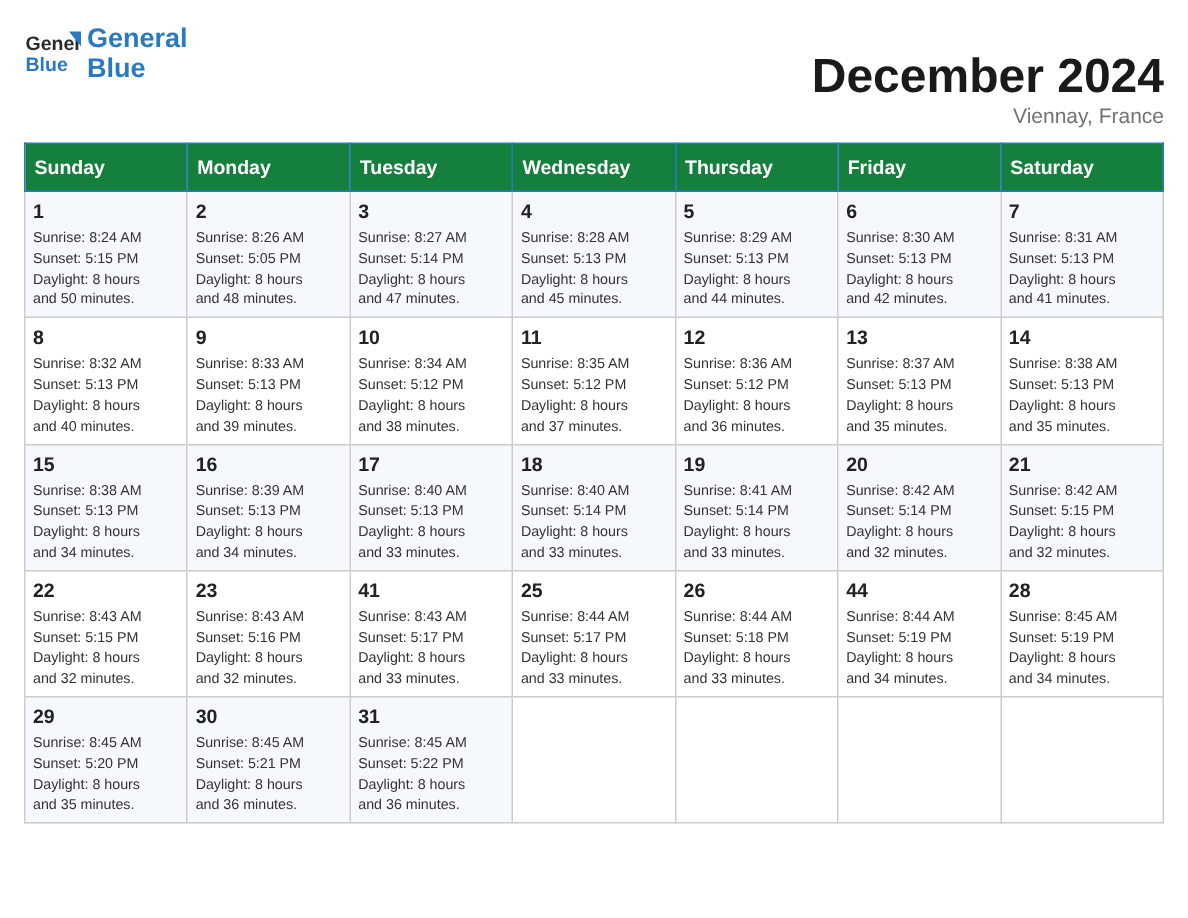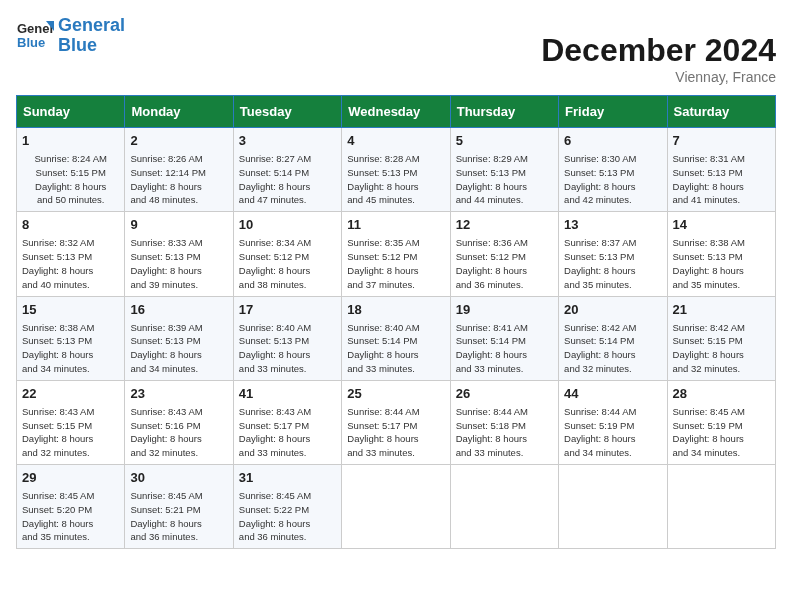--- a/index.html
+++ b/index.html
@@ -124,29 +124,29 @@
         <th>Wednesday</th>
         <th>Thursday</th>
         <th>Friday</th>
         <th>Saturday</th>
       </tr>
   </thead>
   <tbody id="calendar-body">
   <tr>
         <td>
           <span class="day-num">1</span>
-          <div class="day-info" style="white-space: pre-line; text-align: center;">Sunrise: 8:24 AM
+          <div class="day-info" style="white-space: pre-line;">Sunrise: 8:24 AM
 Sunset: 5:15 PM
 Daylight: 8 hours
 and 50 minutes.</div>
         </td>
         <td>
           <span class="day-num">2</span>
           <div class="day-info" style="white-space: pre-line;">Sunrise: 8:26 AM
-Sunset: 12:14 PM
+Sunset: 5:05 PM
 Daylight: 8 hours
 and 48 minutes.</div>
         </td>
         <td>
           <span class="day-num">3</span>
           <div class="day-info" style="white-space: pre-line;">Sunrise: 8:27 AM
 Sunset: 5:14 PM
 Daylight: 8 hours
 and 47 minutes.</div>
         </td>

